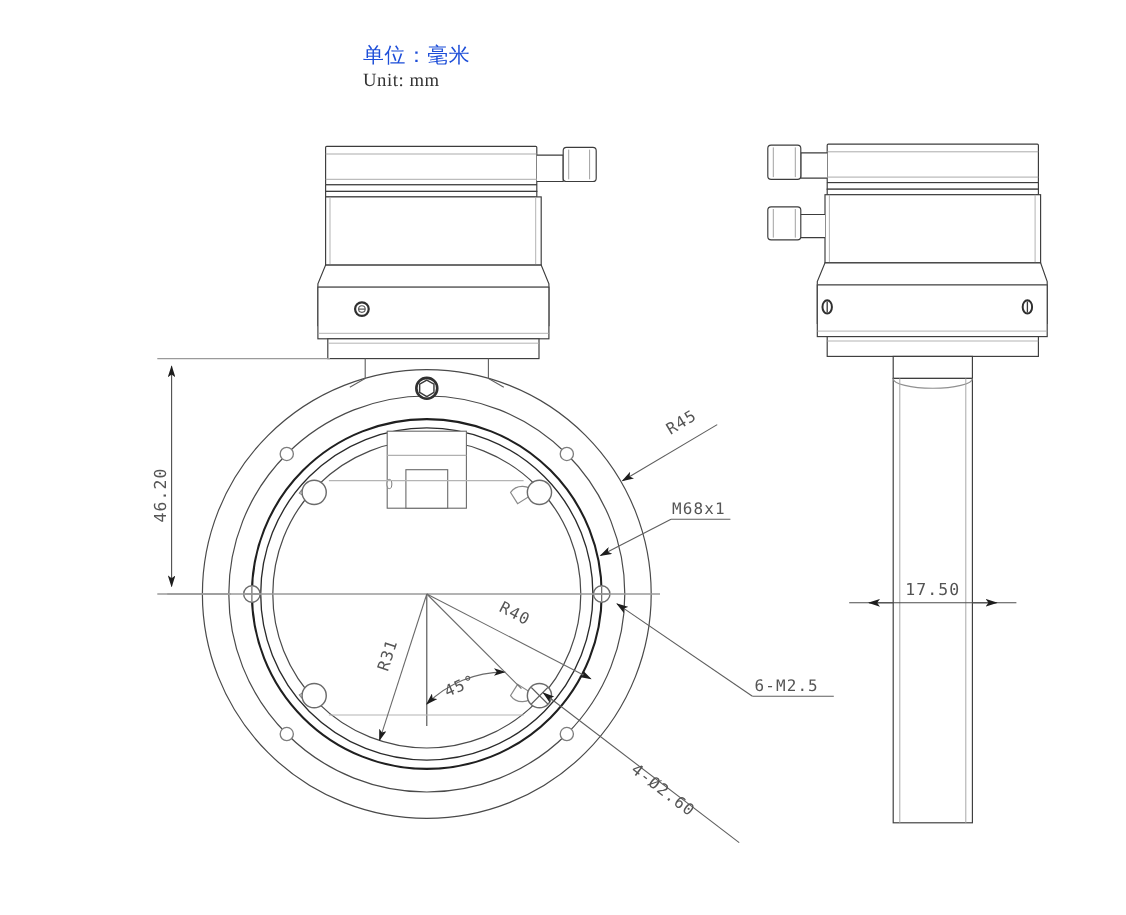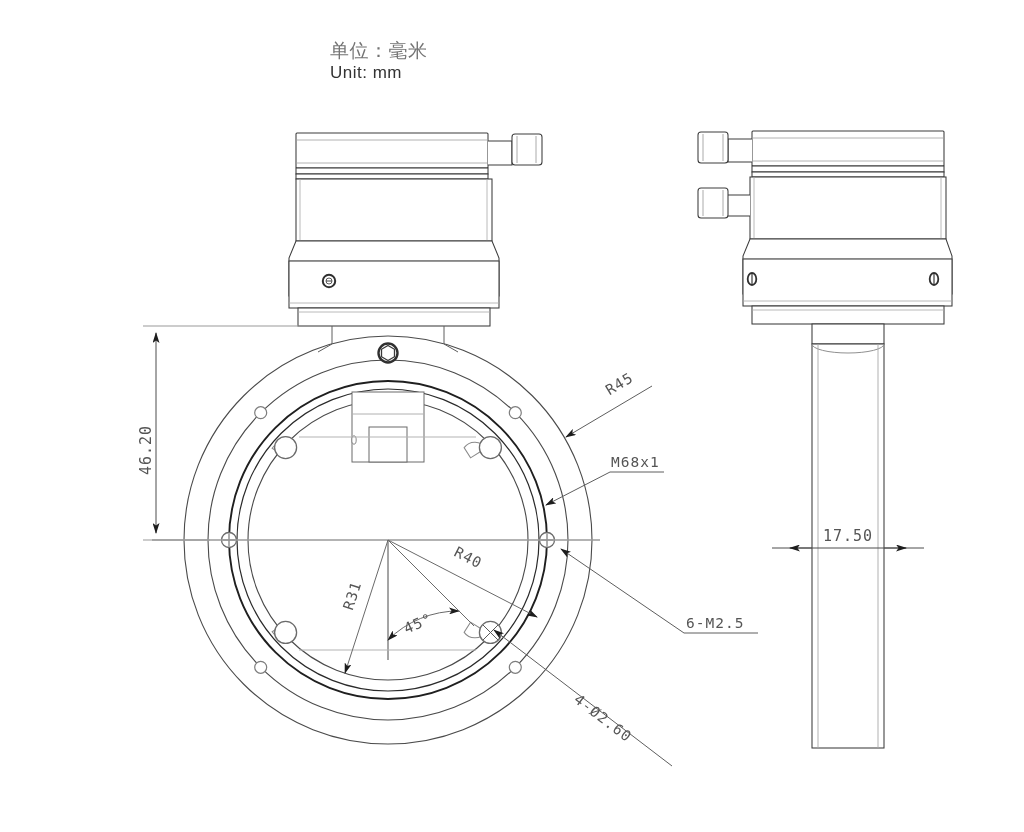--- a/index.html
+++ b/index.html
@@ -1,22 +1,22 @@
 <!DOCTYPE html>
 <html><head>
 <meta charset="utf-8">
 <style>
   html,body{margin:0;padding:0;background:#ffffff;}
   body{width:1024px;height:832px;overflow:hidden;
        font-family:"Liberation Sans",sans-serif;color:#3b3b3b;}
   #stage{position:relative;width:1024px;height:832px;background:#fff;}
   svg#drawing{position:absolute;left:0;top:0;width:1024px;height:832px;}
   .unit-block{position:absolute;left:330px;top:38px;line-height:1.28;}
-  .unit-cn{font-family:"DejaVu Sans",sans-serif;font-size:19px;color:#737373;letter-spacing:.5px;}
-  .unit-en{font-family:Liberation Sans, sans-serif;font-size:17px;color:#333;letter-spacing:.5px;}
+  .unit-cn{font-family:"DejaVu Sans",sans-serif;font-size:19px;color:#1d4ed8;letter-spacing:.5px;}
+  .unit-en{font-family:Liberation Serif, serif;font-size:17px;color:#333;letter-spacing:.5px;}
   text{font-family:"DejaVu Sans Mono","Liberation Mono",monospace;fill:#555;}
   .dimtxt{font-size:15px;letter-spacing:1px;}
   .leadtxt{font-size:14.5px;letter-spacing:1px;}
 </style>
 </head>
 <body>
 
 <div id="stage">
 
   <div class="unit-block">

